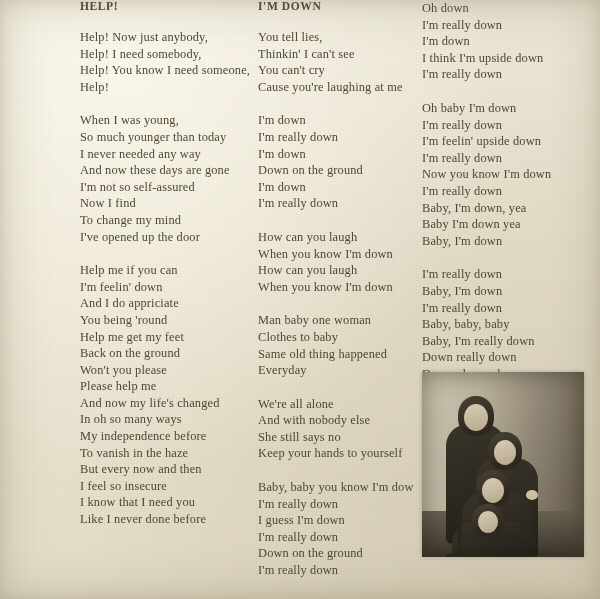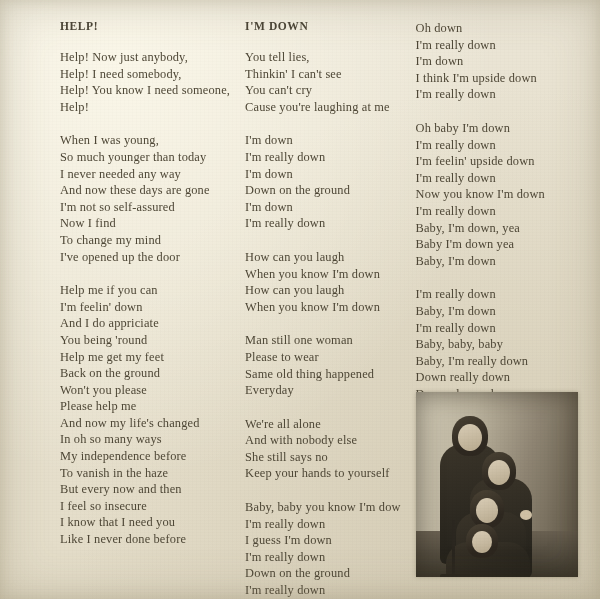--- a/index.html
+++ b/index.html
@@ -35,22 +35,23 @@
   .vignette {
     position: absolute;
     inset: 0;
     pointer-events: none;
     box-shadow: inset 0 0 48px rgba(120,108,80,0.30), inset 0 0 14px rgba(150,138,108,0.25);
   }
   .columns {
     position: absolute;
     inset: 0;
     display: flex;
-    padding: 20px 14px 10px 60px;
+    padding: 0 14px 10px 60px;
     box-sizing: border-box;
+    margin-left: 20px;
   }
   .col {
     box-sizing: border-box;
   }
   .col-1 { width: 190px; }
   .col-2 { width: 175px; }
   .col-3 { width: 175px; position: relative; }
 
   .song-title {
     font-family: "Liberation Serif", serif;
@@ -208,22 +209,22 @@
       </div>
 
       <div class="stanza">
         <div class="line">How can you laugh</div>
         <div class="line">When you know I'm down</div>
         <div class="line">How can you laugh</div>
         <div class="line">When you know I'm down</div>
       </div>
 
       <div class="stanza">
-        <div class="line">Man still one woman</div>
-        <div class="line">Please to wear</div>
+        <div class="line">Man baby one woman</div>
+        <div class="line">Clothes to baby</div>
         <div class="line">Same old thing happened</div>
         <div class="line">Everyday</div>
       </div>
 
       <div class="stanza">
         <div class="line">We're all alone</div>
         <div class="line">And with nobody else</div>
         <div class="line">She still says no</div>
         <div class="line">Keep your hands to yourself</div>
       </div>

